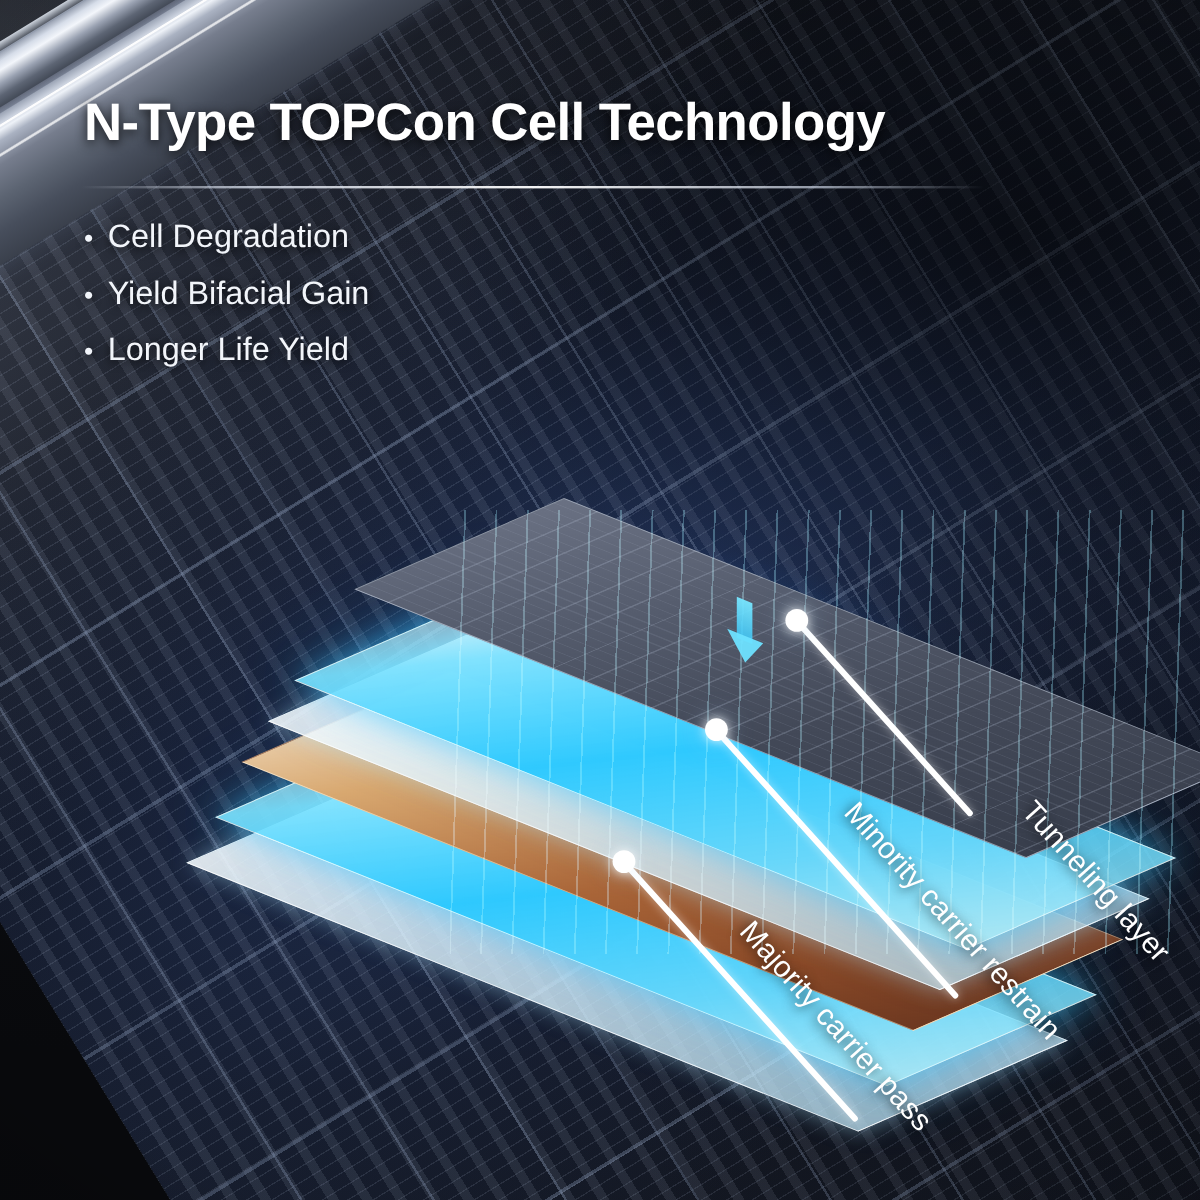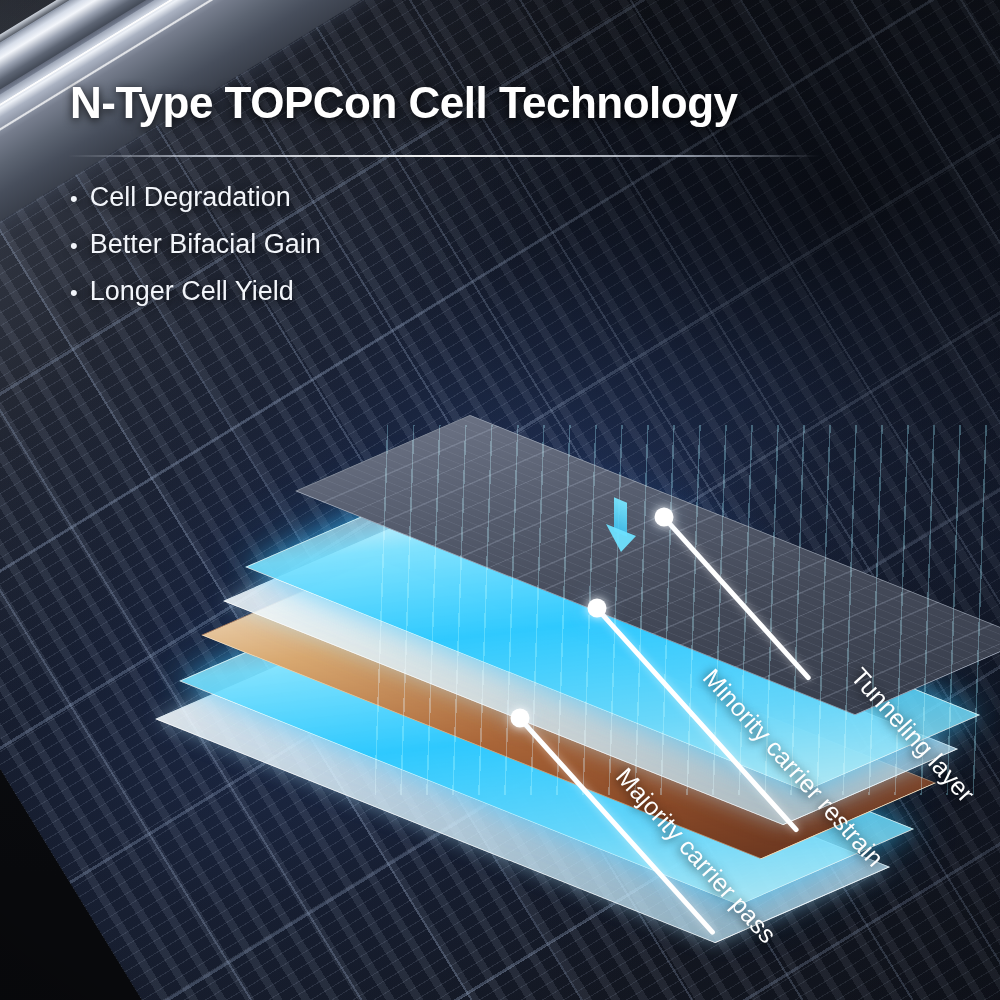--- a/index.html
+++ b/index.html
@@ -389,25 +389,25 @@
 
   <div class="divider"></div>
 
   <div class="bullets">
     <div class="bullet">
       <span class="dot">•</span>
       <span>Cell Degradation</span>
     </div>
     <div class="bullet">
       <span class="dot">•</span>
-      <span>Better Bifacial Gain</span>
+      <span>Yield Bifacial Gain</span>
     </div>
     <div class="bullet">
       <span class="dot">•</span>
-      <span>Longer Cell Yield</span>
+      <span>Longer Life Yield</span>
     </div>
   </div>
 
   <div class="callout" id="callout-layer">
 
     <div class="co-group">
       <div class="co-line" style="left: 664px; top: 514.5px; width: 218px; transform: rotate(48deg);"></div>
       <div class="co-dot" style="left: 664px; top: 517px;"></div>
       <div class="co-label" style="left: 844.505px; top: 666.659px; transform: rotate(48deg) translateY(-50%);">Tunneling layer</div>
     </div>

